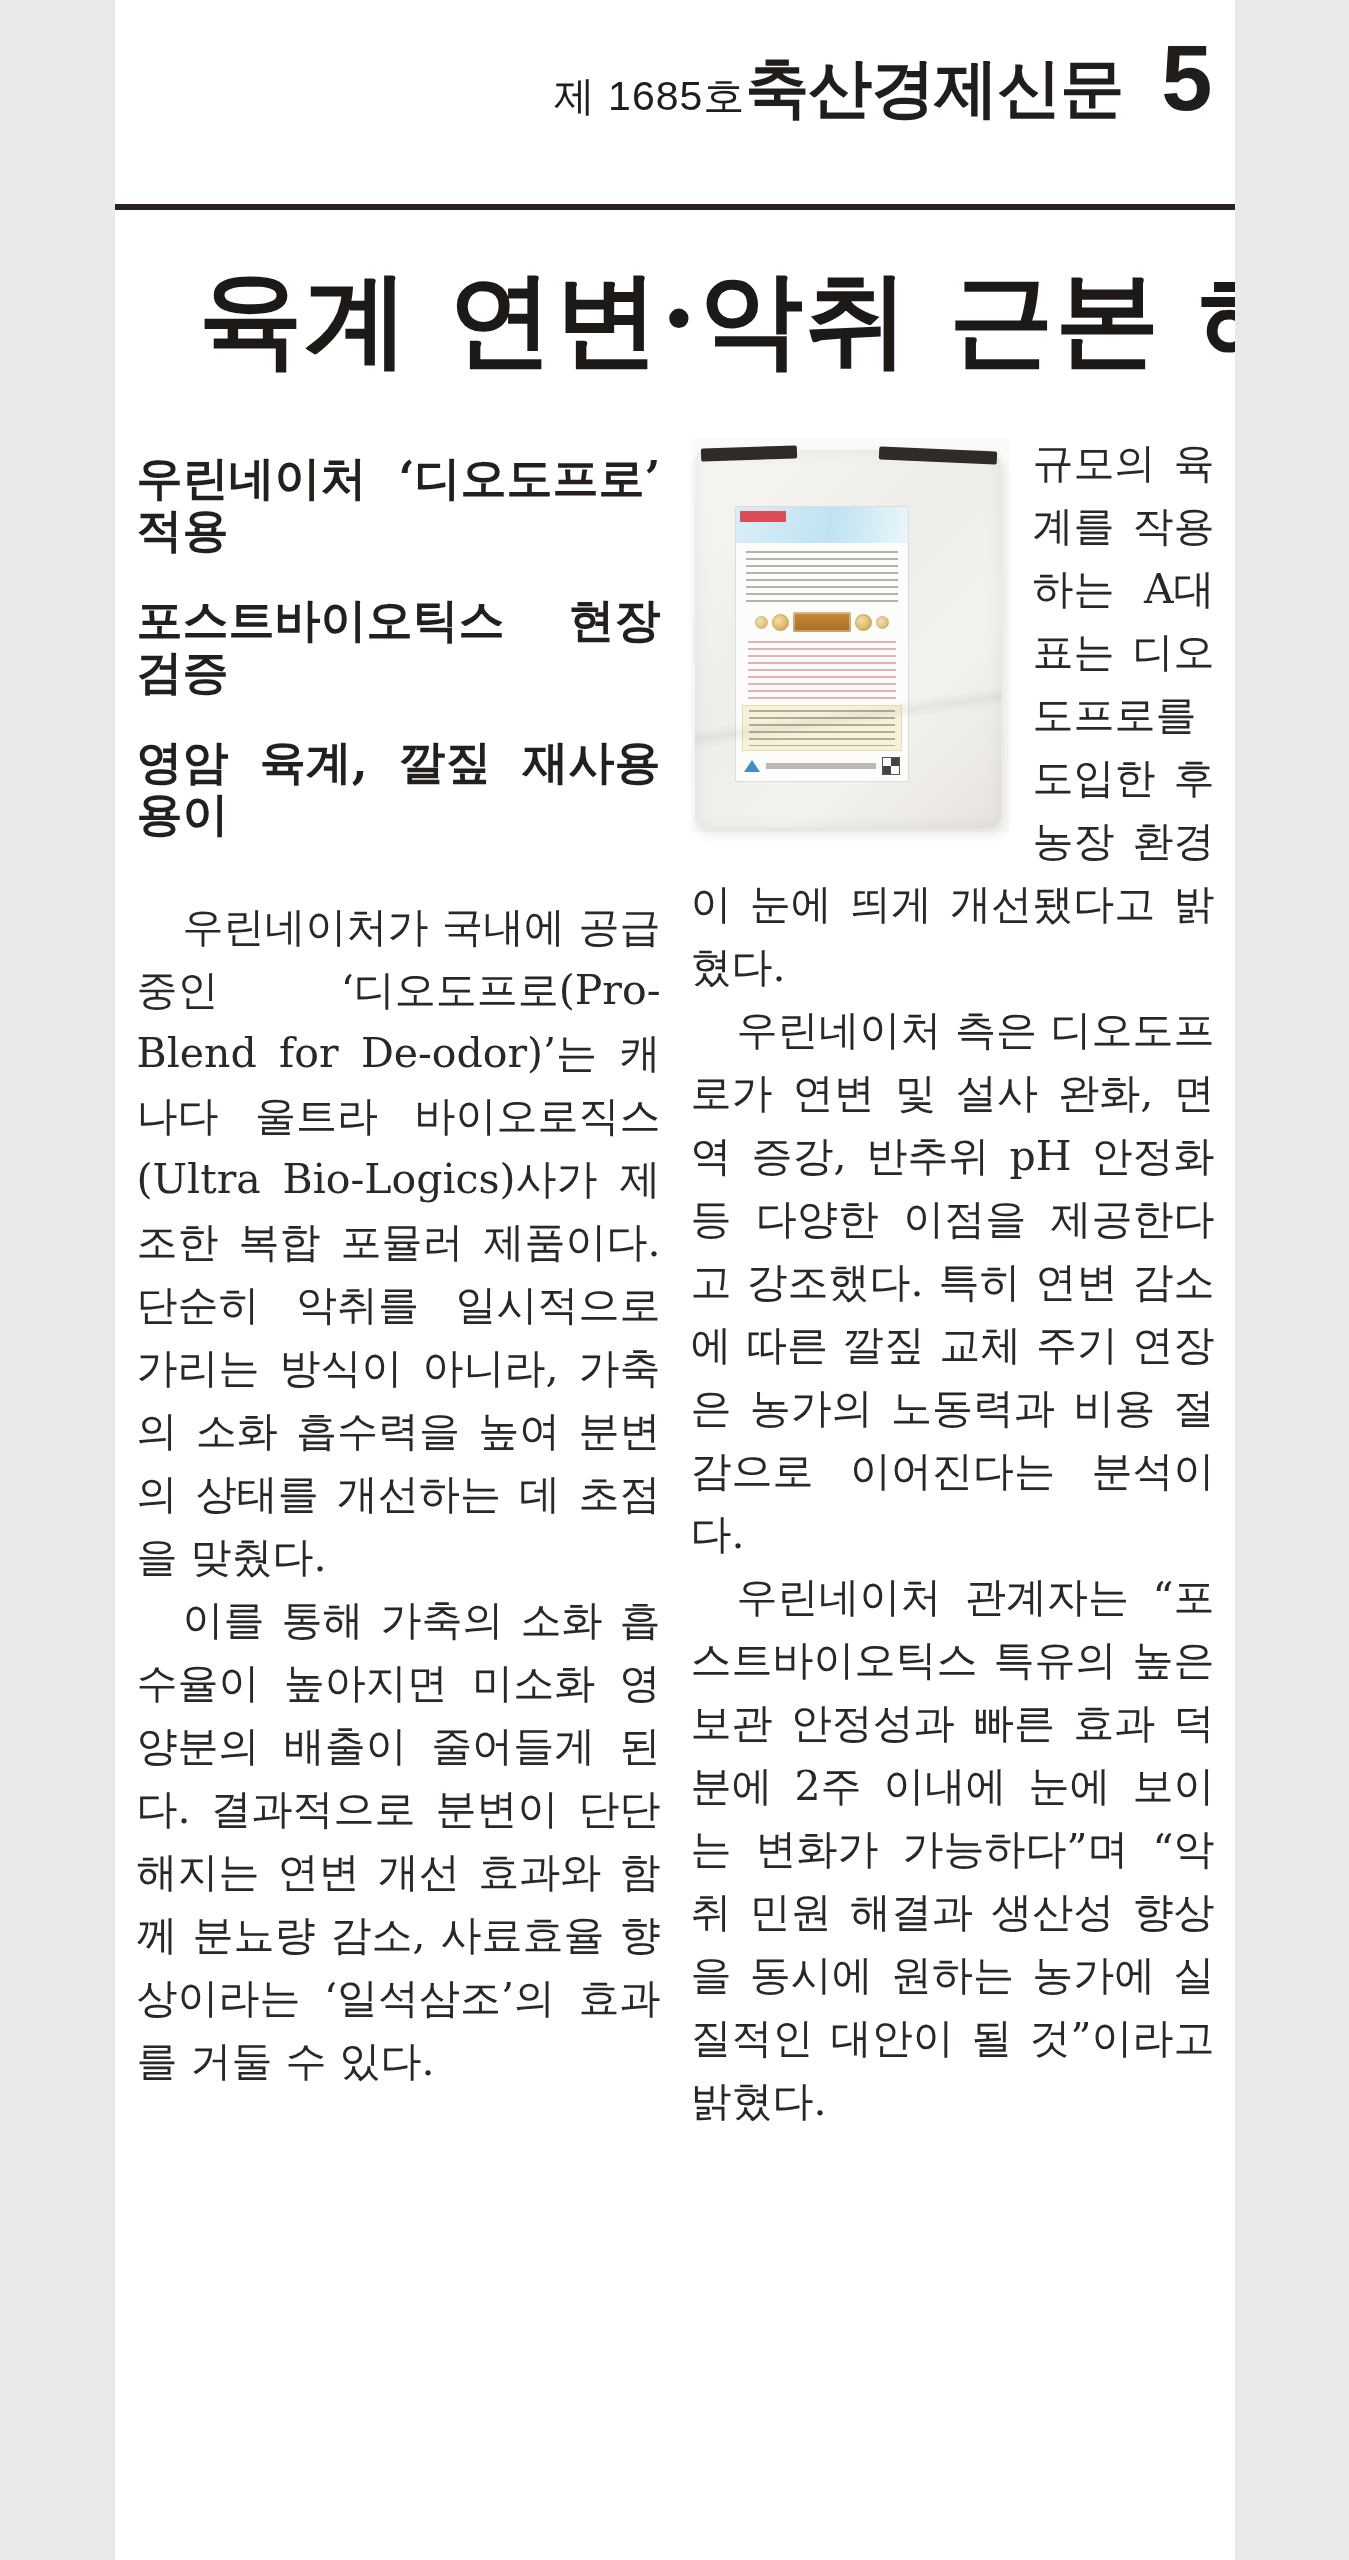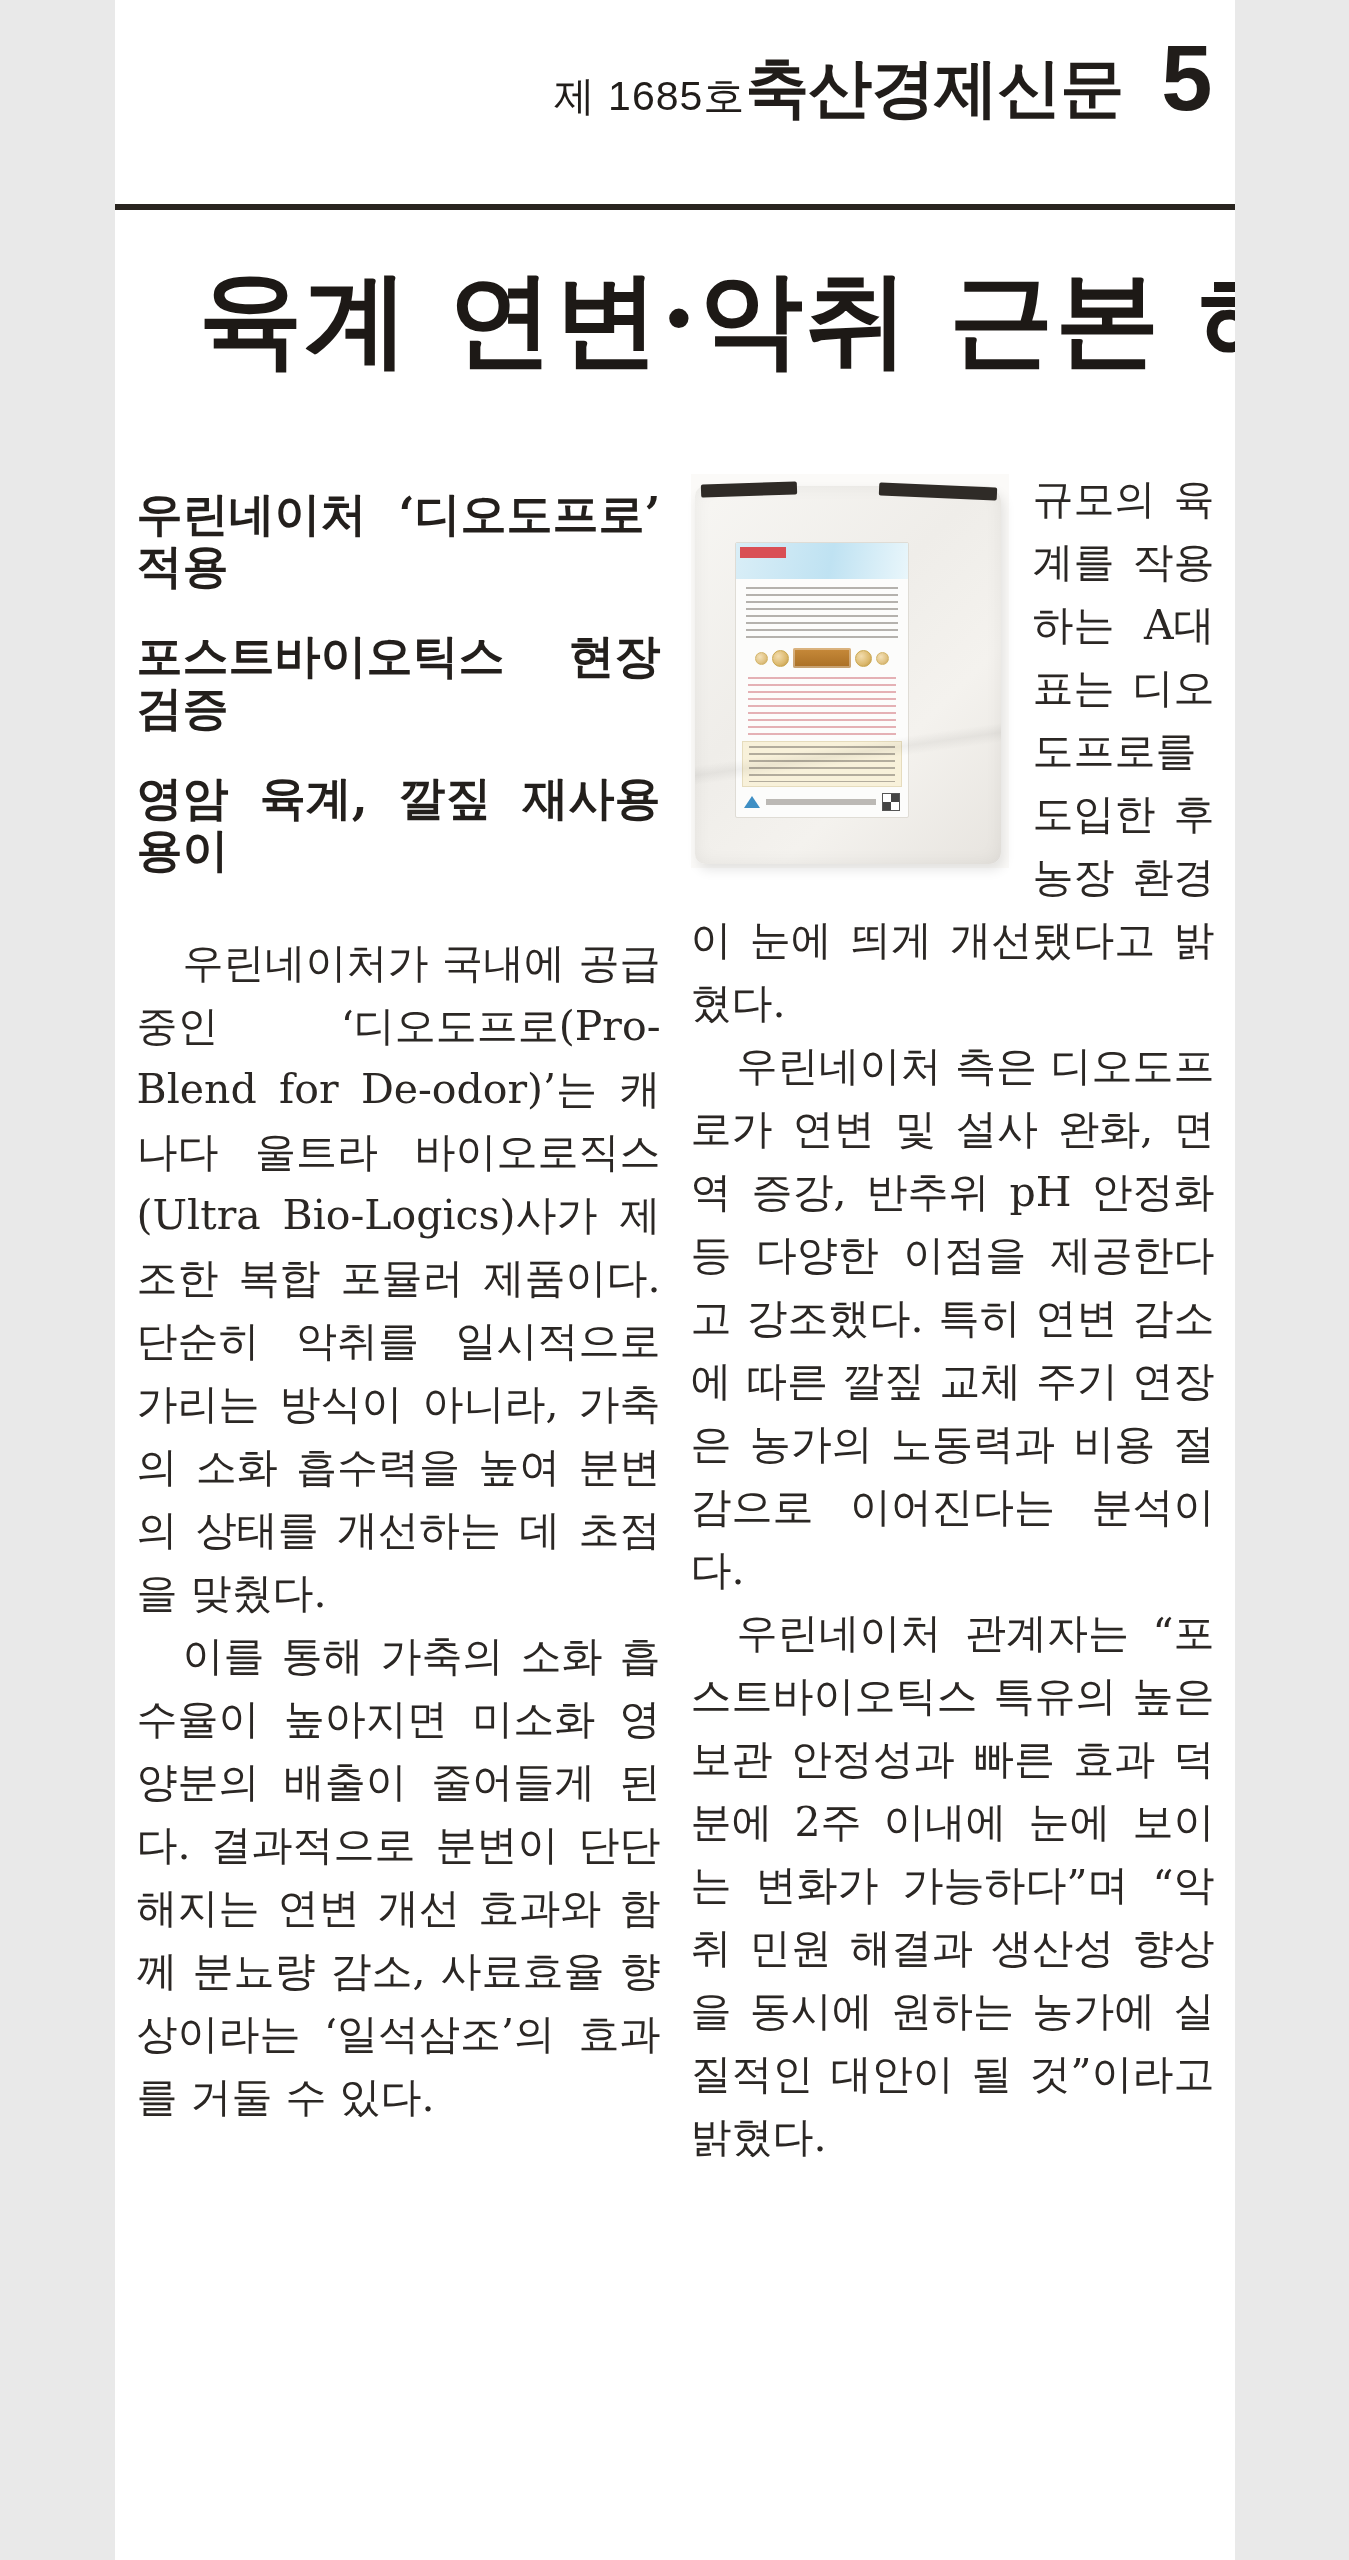--- a/index.html
+++ b/index.html
@@ -21,21 +21,21 @@
   .rule{ position:absolute; top:204px; left:0; width:1349px; height:6px; background:#29241f; }
   
   .headline{
     position:absolute; top:238px; left:0; width:1349px; margin:16px;
     text-align:center; font-size:104px; line-height:1.25; font-weight:700;
     letter-spacing:2px; color:#1d1916;
   }
   
   .columns{
     position:absolute; top:432px; left:22px; right:20px; bottom:0;
-    display:flex; gap:30px; overflow:hidden;margin-top:36px;
+    display:flex; gap:30px; overflow:hidden;
   }
   .col{ flex:1; min-width:0; }
   
   .subhead{ padding-top:20px; margin-bottom:56px; }
   .subhead .sh-line{
     font-size:46px; font-weight:700; line-height:52px;
     text-align:justify; text-align-last:justify; margin-bottom:38px;
     color:#231f1c;
   }
   

